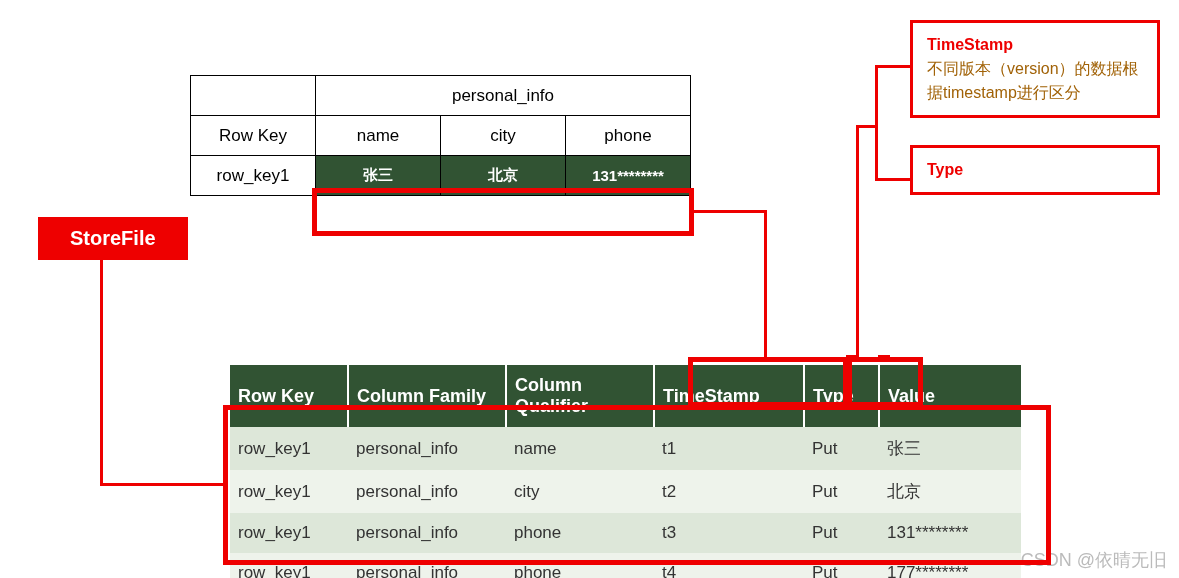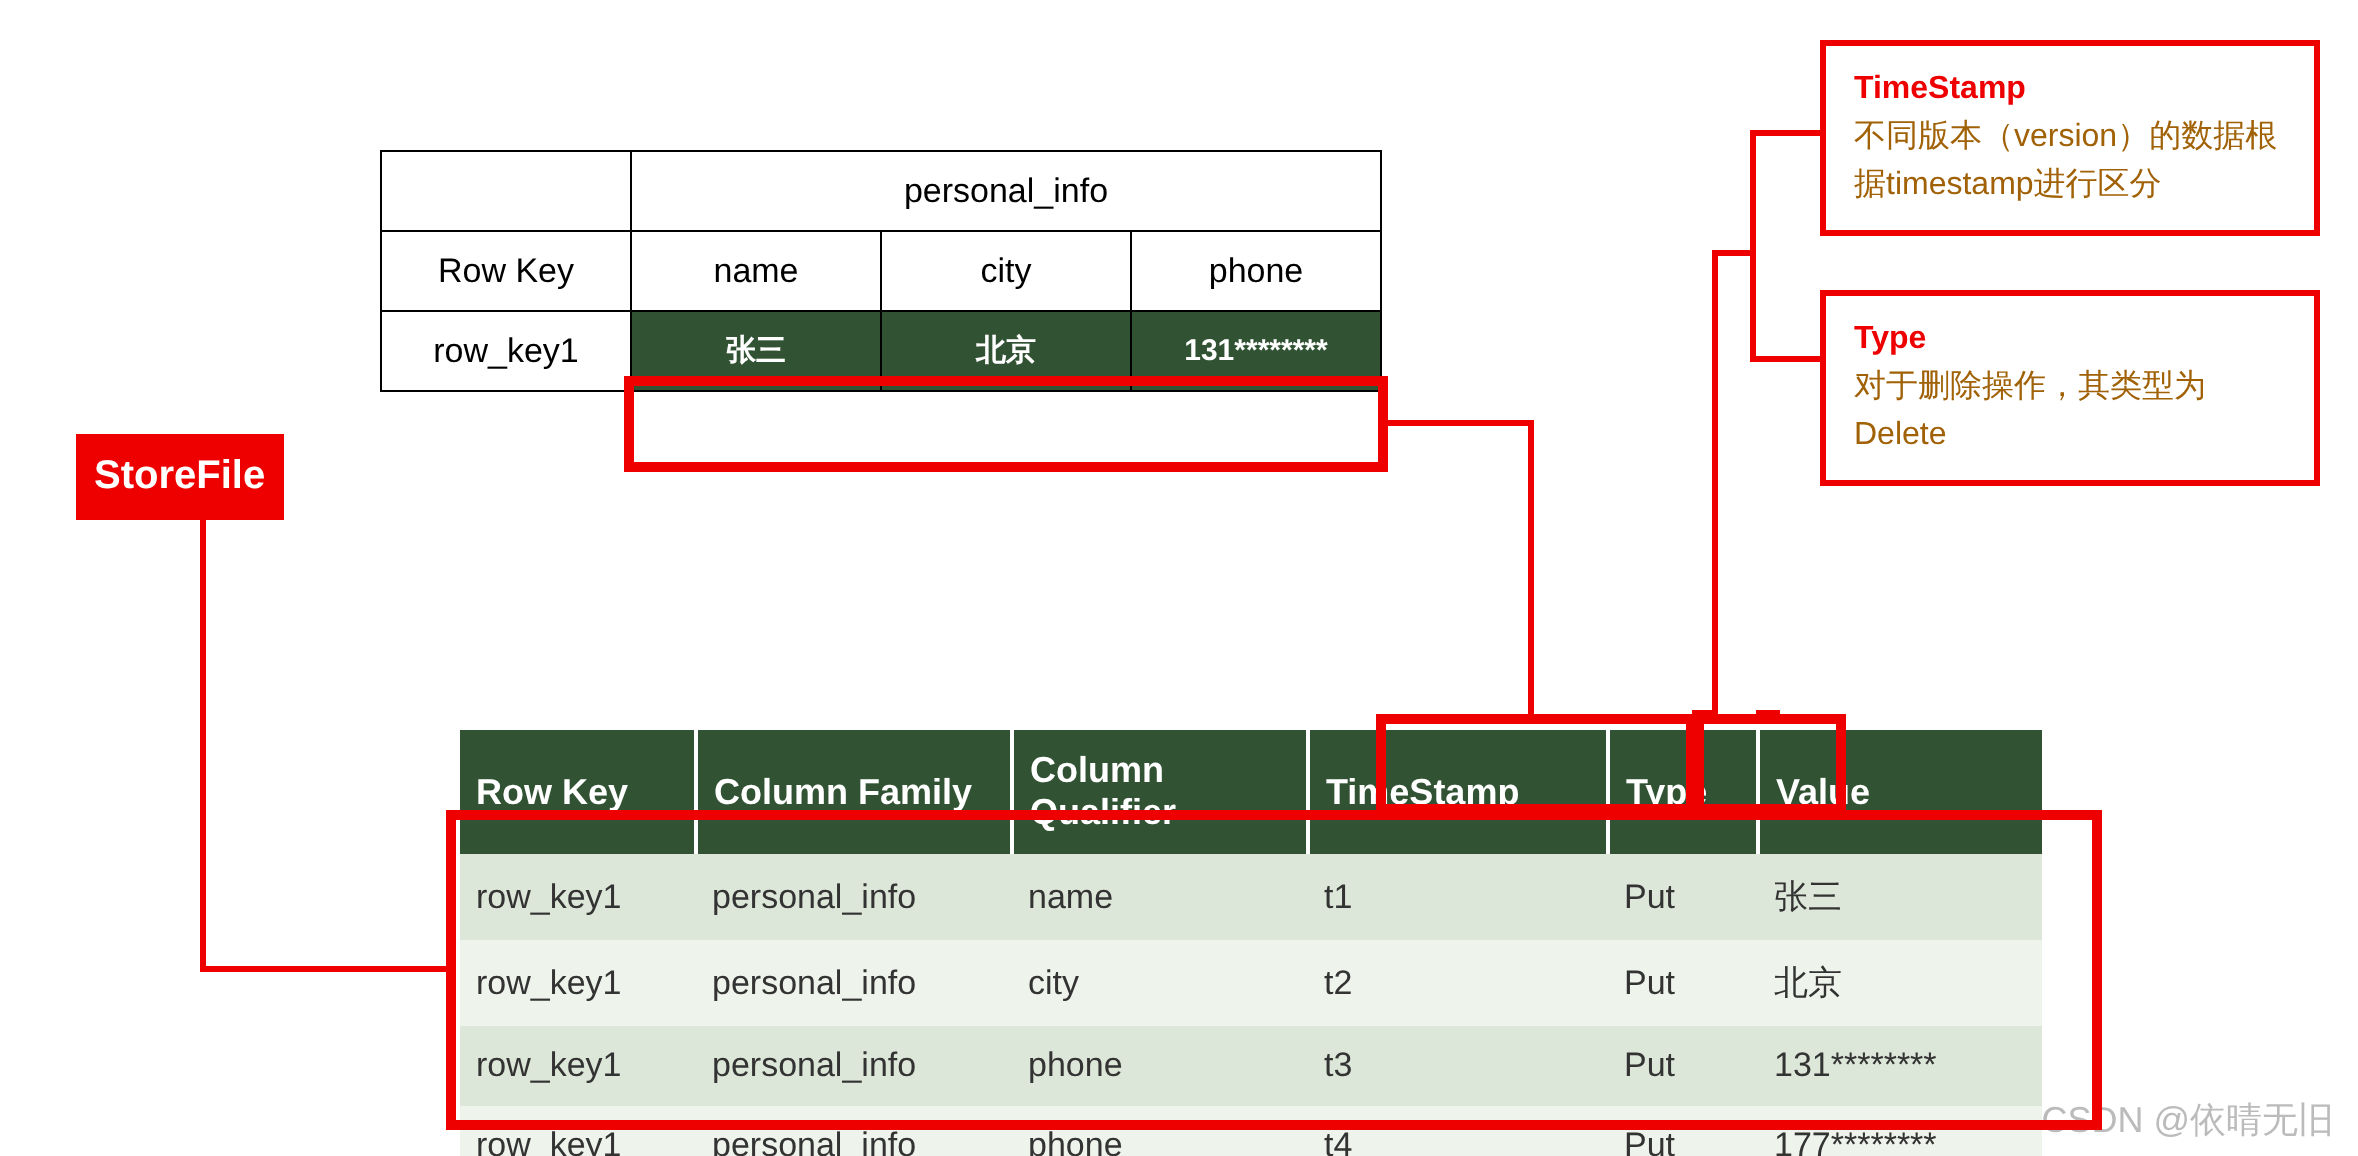--- a/index.html
+++ b/index.html
@@ -12,21 +12,21 @@
       font-size: 15px;
     }
     
     .storefile-label {
       position: absolute;
       left: 38px;
       top: 217px;
       background: #ee0000;
       color: #fff;
       font-weight: bold;
-      padding: 10px 9px;
+      padding: 10px 32px;
       font-size: 20px;
       z-index: 10;
     }
     
     
     .top-table {
       position: absolute;
       left: 190px;
       top: 75px;
       border-collapse: collapse;
@@ -229,21 +229,20 @@
 <div class="hl-timestamp"></div>
 <div class="hl-type"></div>
 <div class="hl-body"></div>
 
 <div class="callout callout-ts">
   <div class="title">TimeStamp</div>
   <div class="desc">不同版本（version）的数据根据timestamp进行区分</div>
 </div>
 <div class="callout callout-type">
   <div class="title">Type</div>
-  <div class="desc">对于删除操作，其类型为Delete</div>
 </div>
 
 <div class="line v" style="left:100px; top:260px; height:225px;"></div>
 <div class="line h" style="left:100px; top:483px; width:123px;"></div>
 
 <div class="line h" style="left:694px; top:210px; width:72px;"></div>
 <div class="line v" style="left:764px; top:210px; height:148px;"></div>
 
 <div class="line h" style="left:875px; top:65px; width:35px;"></div>
 <div class="line v" style="left:875px; top:65px; height:115px;"></div>

